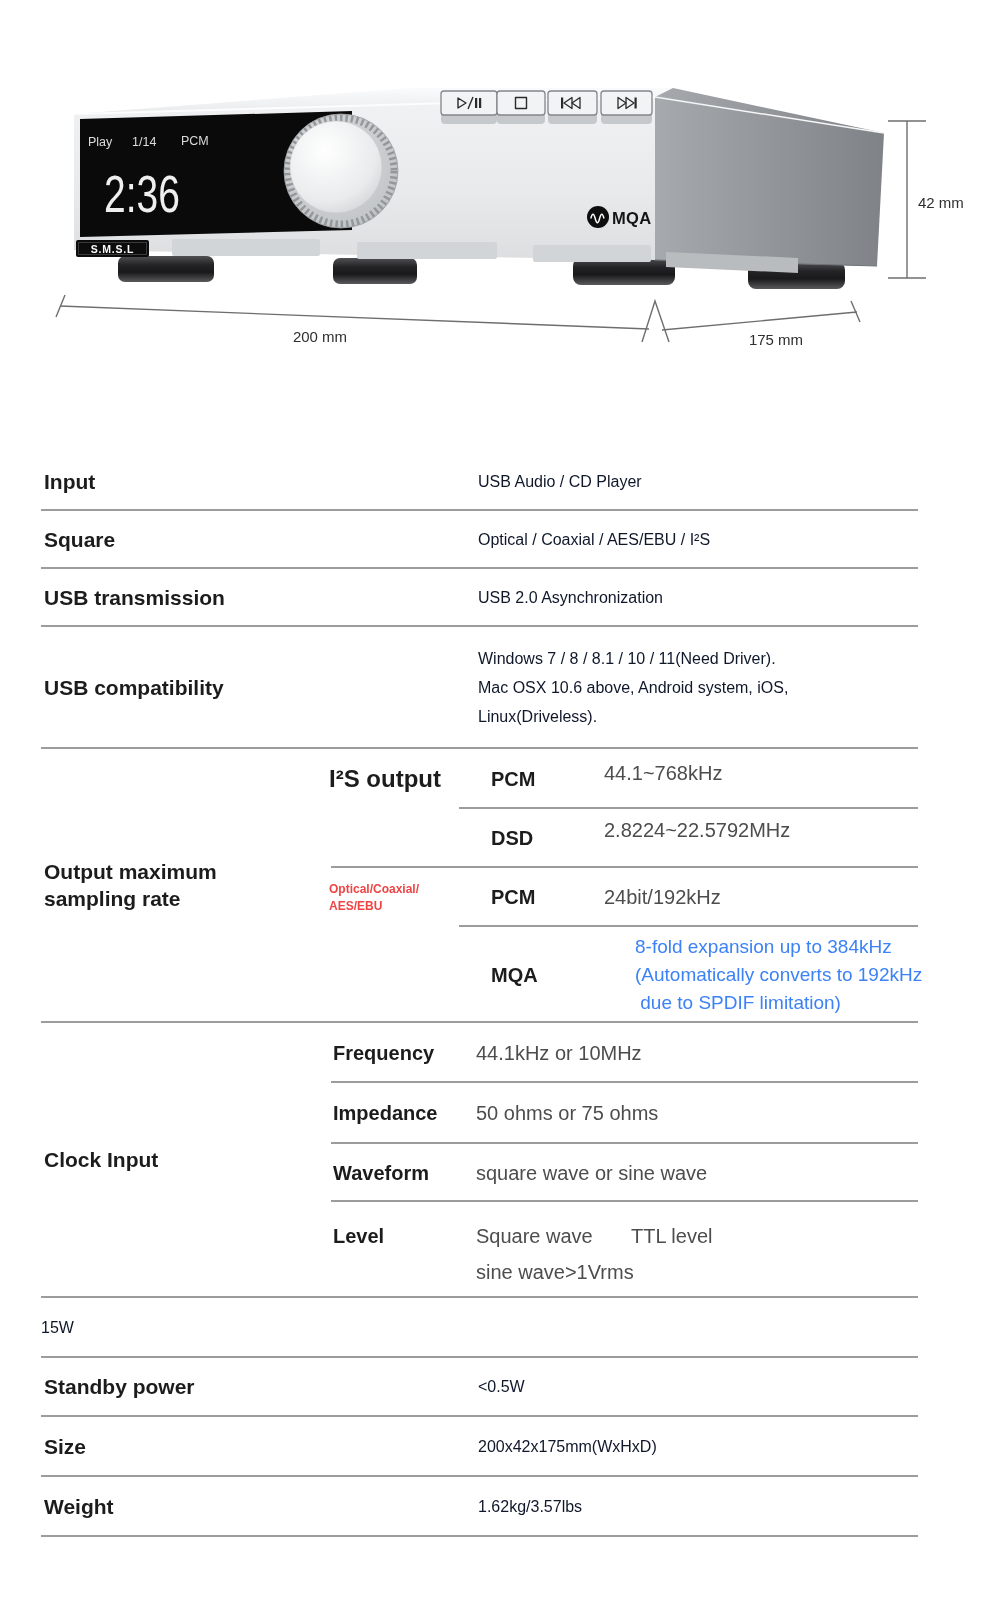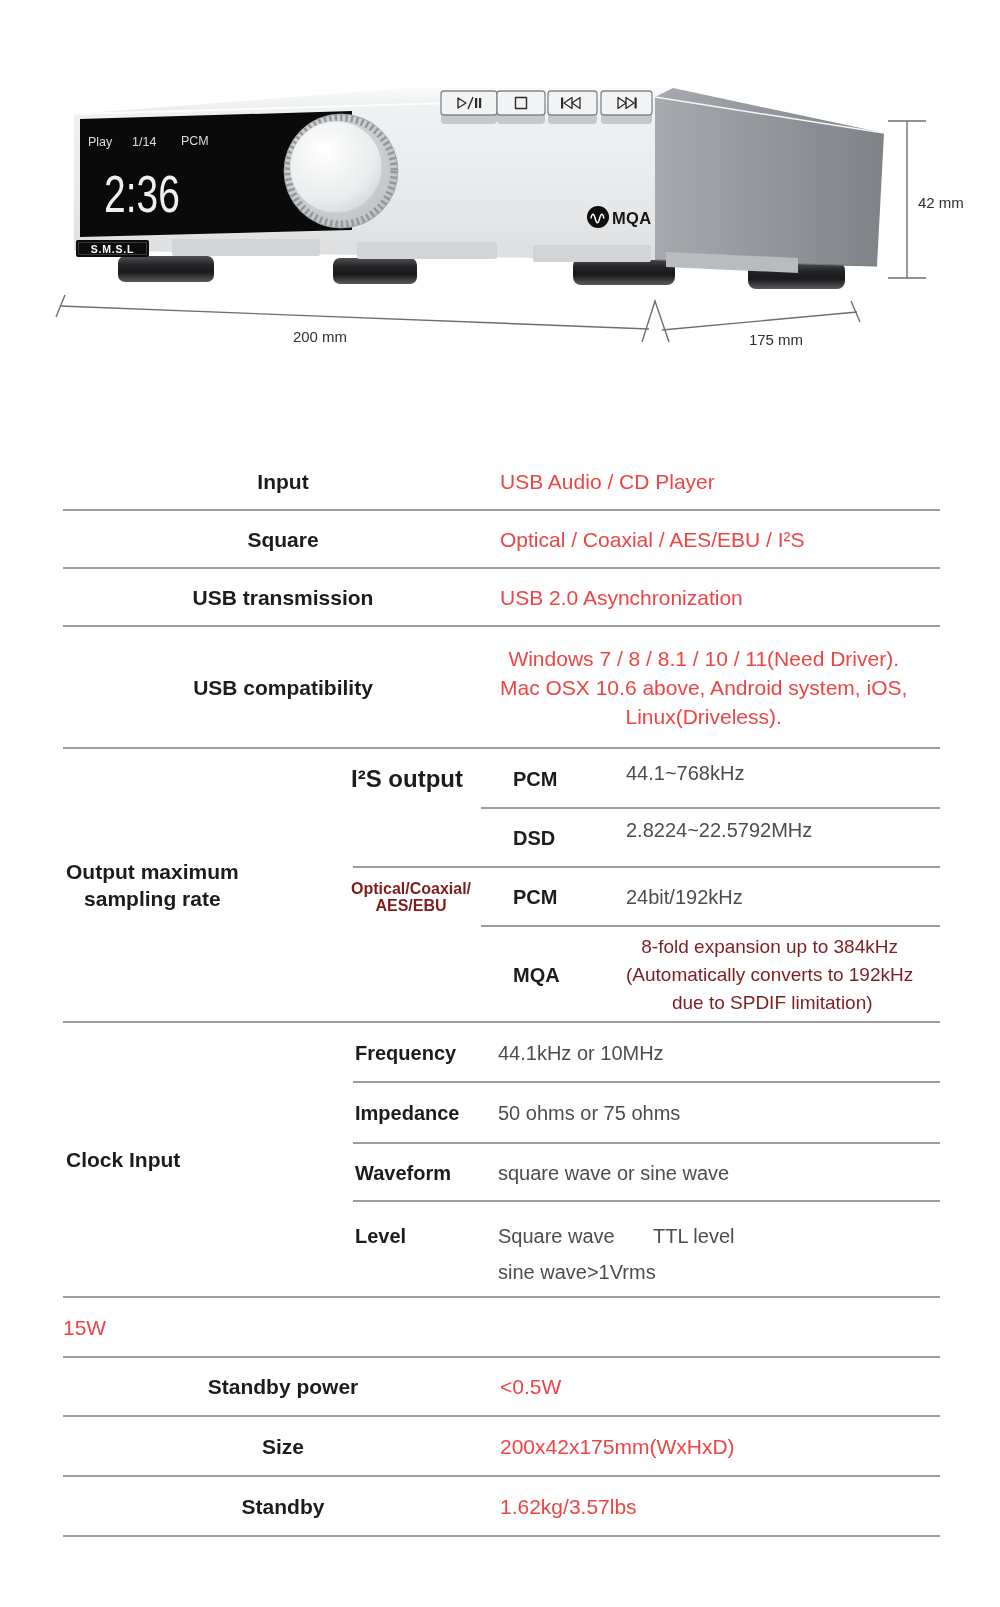--- a/index.html
+++ b/index.html
@@ -1,30 +1,30 @@
 <!DOCTYPE html>
 <html><head>
 <meta charset="utf-8">
 <style>
   html,body{margin:0;padding:0;background:#ffffff;}
   body{width:1000px;height:1607px;position:relative;overflow:hidden;
        font-family:"Liberation Sans","DejaVu Sans",sans-serif;}
   #device-svg{position:absolute;top:0;left:0;}
-  .spec-table{position:absolute;left:63px;top:454px;width:877px;text-align:center;}
+  .spec-table{position:absolute;left:41px;top:454px;width:877px;}
   .row{display:flex;align-items:center;border-bottom:2px solid #9c9c9c;box-sizing:border-box;}
   .cell-label{width:434px;padding-left:3px;font-weight:bold;font-size:21px;color:#1c1c1c;
               white-space:pre-line;line-height:27px;}
-  .cell-value{font-size:21px;color:#ef4444;white-space:pre;line-height:29px;}
+  .cell-value{font-size:16px;color:#0f172a;white-space:pre;line-height:29px;}
   .section{position:relative;border-bottom:2px solid #9c9c9c;box-sizing:border-box;}
   .abs{position:absolute;display:flex;align-items:center;}
   .param{font-weight:bold;font-size:20px;color:#1c1c1c;}
   .pval{font-size:20px;color:#4d4d4d;white-space:pre;}
-  .pval-multi{font-size:19px;line-height:28px;color:#7f1d1d;white-space:pre;}
+  .pval-multi{font-size:19px;line-height:28px;color:#3b82f6;white-space:pre;margin-left:31px;}
   .group-label{font-weight:bold;font-size:24px;color:#1c1c1c;}
-  .group-label-small{font-weight:bold;font-size:16px;line-height:16.5px;color:#7f1d1d;white-space:pre-line;}
+  .group-label-small{font-weight:bold;font-size:12px;line-height:16.5px;color:#ef4444;white-space:pre-line;}
   .subline{position:absolute;height:2px;background:#9c9c9c;right:0;}
   .main-label{position:absolute;left:3px;top:0;bottom:0;display:flex;align-items:center;
               font-weight:bold;font-size:21px;color:#1c1c1c;white-space:pre-line;line-height:27px;}
   svg text{font-family:"Liberation Sans","DejaVu Sans",sans-serif;}
 </style>
 </head>
 <body>
 
 <svg id="device-svg" width="1000" height="400" viewBox="0 0 1000 400">
   <defs>
@@ -246,17 +246,17 @@
     <div class="cell-label">Standby power</div>
     <div class="cell-value">&lt;0.5W</div>
   </div>
 
   <div class="row" style="height:60px">
     <div class="cell-label">Size</div>
     <div class="cell-value">200x42x175mm(WxHxD)</div>
   </div>
 
   <div class="row" style="height:60px">
-    <div class="cell-label">Standby</div>
+    <div class="cell-label">Weight</div>
     <div class="cell-value">1.62kg/3.57lbs</div>
   </div>
 
 </div>
 
 </body></html>

